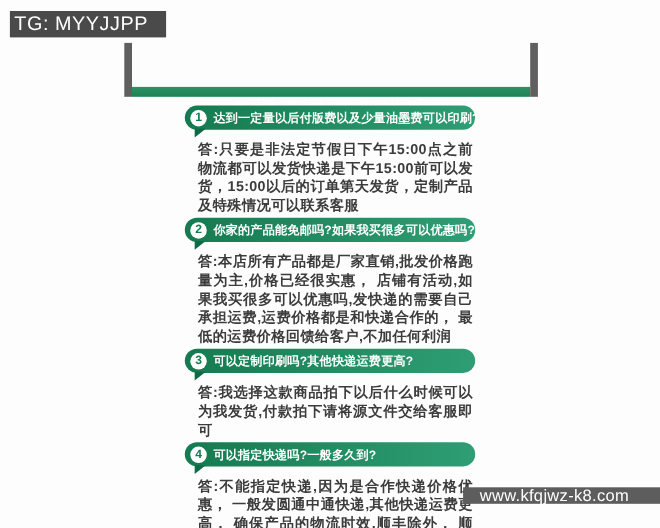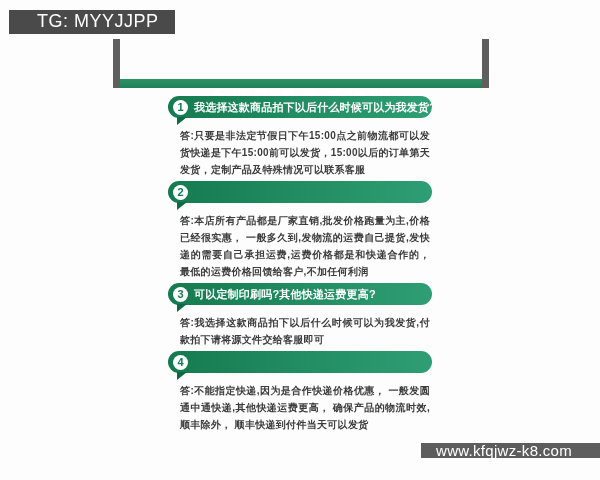--- a/index.html
+++ b/index.html
@@ -7,21 +7,21 @@
   body {
     position:relative;
     background:#fdfdfd;
     font-family:"Liberation Sans","DejaVu Sans",sans-serif;
     overflow:hidden;
   }
   .tg-badge {
     position:absolute; left:9px; top:10px;
     background:#4a4a4a; color:#fff;
     font-size:18px; line-height:23px;
-    padding:0 16px 1px 28px;
+    padding:0 16px 1px 4px;
     letter-spacing:.5px;
   }
   .header {
     position:absolute; left:113px; top:39px;
     width:376px; height:49px;
     display:flex;
   }
   .header-edge { width:7px; background:#5f5f5f; }
   .header-main {
     flex:1;
@@ -61,21 +61,21 @@
     font-size:11px; font-weight:bold;
     display:flex; align-items:center; justify-content:center;
     margin-right:6px; flex:none;
   }
   .q-text {
     font-size:11px; font-weight:bold;
     letter-spacing:.2px; white-space:nowrap;
   }
   .answer {
     margin:9px 0 0 12px; width:250px;
-    font-size:10px; font-weight:600;
+    font-size:13px; font-weight:600;
     color:#3c3c3c; line-height:17px;
     letter-spacing:.3px; text-align:justify;
   }
   .footer-badge {
     position:absolute; right:0; top:443px;
     height:15px; background:#5d5d5d; color:#fff;
     display:flex; align-items:center;
     padding:0 28px 0 15px;
     font-size:15px; letter-spacing:.3px;
   }
@@ -91,42 +91,44 @@
     <div class="header-title">久通工具售后说明</div>
   </div>
   <div class="header-edge"></div>
 </div>
 
 <div class="content">
 
   <div class="qa">
     <div class="q-pill">
       <div class="q-num">1</div>
-      <div class="q-text">我选择这款商品拍下以后什么时候可以为我发货?</div>
+      <div class="q-text">达到一定量以后付版费以及少量油墨费可以印刷?</div>
     </div>
     <div class="answer">答:只要是非法定节假日下午15:00点之前物流都可以发货快递是下午15:00前可以发货，15:00以后的订单第天发货，定制产品及特殊情况可以联系客服</div>
   </div>
 
   <div class="qa">
     <div class="q-pill">
       <div class="q-num">2</div>
+      <div class="q-text">你家的产品能免邮吗?如果我买很多可以优惠吗?</div>
     </div>
-    <div class="answer">答:本店所有产品都是厂家直销,批发价格跑量为主,价格已经很实惠， 一般多久到,发物流的运费自己提货,发快递的需要自己承担运费,运费价格都是和快递合作的， 最低的运费价格回馈给客户,不加任何利润</div>
+    <div class="answer">答:本店所有产品都是厂家直销,批发价格跑量为主,价格已经很实惠， 店铺有活动,如果我买很多可以优惠吗,发快递的需要自己承担运费,运费价格都是和快递合作的， 最低的运费价格回馈给客户,不加任何利润</div>
   </div>
 
   <div class="qa">
     <div class="q-pill">
       <div class="q-num">3</div>
       <div class="q-text">可以定制印刷吗?其他快递运费更高?</div>
     </div>
     <div class="answer">答:我选择这款商品拍下以后什么时候可以为我发货,付款拍下请将源文件交给客服即可</div>
   </div>
 
   <div class="qa">
     <div class="q-pill">
       <div class="q-num">4</div>
+      <div class="q-text">可以指定快递吗?一般多久到?</div>
     </div>
     <div class="answer">答:不能指定快递,因为是合作快递价格优惠， 一般发圆通中通快递,其他快递运费更高， 确保产品的物流时效,顺丰除外， 顺丰快递到付件当天可以发货</div>
   </div>
 
 </div>
 
 <div class="footer-badge">www.kfqjwz-k8.com</div>
 
 </body></html>

